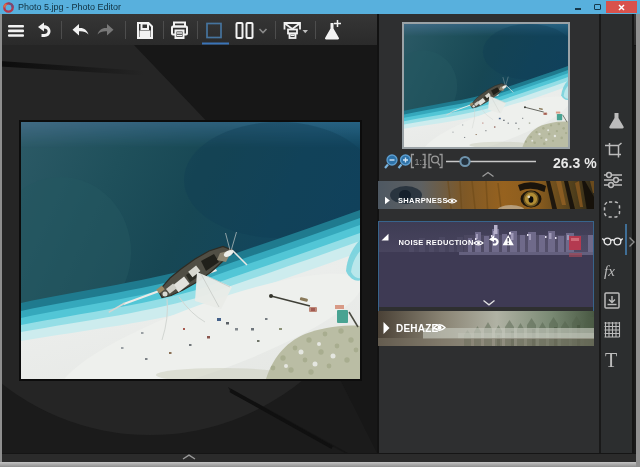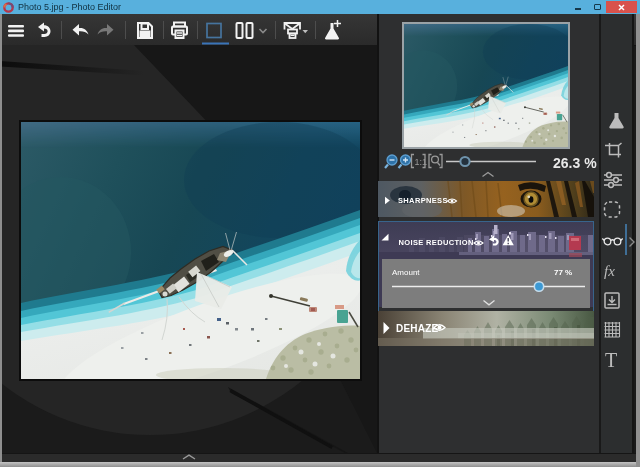--- a/index.html
+++ b/index.html
@@ -145,21 +145,21 @@
     </g>
 
     <line x1="68" y1="11.5" x2="158" y2="11.5" stroke="#c8c8c8" stroke-width="1.3"></line>
     <circle cx="87" cy="11.5" r="4.6" fill="#24323e" stroke="#6f94ad" stroke-width="2"></circle>
   </svg>
   <div class="abs" style="left:553px;top:155px;width:44px;font-size:14px;font-weight:bold;color:#e8e8e8;">26.3 %</div>
   <svg class="abs" style="left:481px;top:171px" width="14" height="7" viewBox="0 0 14 7">
     <path d="M1.5 5.5 L7 1.5 L12.5 5.5" fill="none" stroke="#9a9a9a" stroke-width="1.3"></path>
   </svg>
 
-  <div class="abs" style="left:378px;top:181px;width:216px;height:36px;overflow:hidden;text-decoration:underline;">
+  <div class="abs" style="left:378px;top:181px;width:216px;height:28px;overflow:hidden;text-decoration:underline;">
     <svg width="216" height="36" viewBox="0 0 216 36" preserveAspectRatio="none">
       <defs>
         <linearGradient id="tg" x1="0" y1="0" x2="1" y2="0">
           <stop offset="0" stop-color="#4e5862"></stop>
             <stop offset="0.2" stop-color="#5e6162"></stop>
           <stop offset="0.4" stop-color="#7e5826"></stop>
             <stop offset="0.58" stop-color="#96621f"></stop>
           <stop offset="0.74" stop-color="#8a5c1e"></stop>
             <stop offset="0.9" stop-color="#52401c"></stop>
           <stop offset="1" stop-color="#2e2818"></stop>
@@ -264,28 +264,20 @@
       <text x="19.5" y="23.3" font-size="7.5" font-weight="bold" fill="#fff" letter-spacing="0.35" font-family="Liberation Sans">NOISE REDUCTION</text>
       <g transform="translate(95,17.8)">
         <path d="M0 3.2 Q4.5 -0.8 9 3.2 Q4.5 7.2 0 3.2 Z" fill="none" stroke="#fff" stroke-width="1.1"></path>
         <circle cx="4.5" cy="3.2" r="1.5" fill="#fff"></circle>
       </g>
       <path d="M110 17.5 L115 13.5 L115 15.7 C117.9 15.7 119.7 17.4 119.7 19.7 C119.7 22.1 117.8 23.6 115.6 23.6 L113.9 23.6 L113.9 21.6 L115.4 21.6 C116.6 21.6 117.4 20.8 117.4 19.7 C117.4 18.7 116.5 18 115 18 L115 20 Z" fill="#fff"></path>
       <path d="M129.2 13 L134.8 23.3 L123.6 23.3 Z" fill="#fff"></path>
       <path d="M129.2 16 L129.2 19.6 M129.2 20.7 L129.2 22.2" stroke="#3c3a50" stroke-width="1.3"></path>
     </svg>
     
-    <div class="abs" style="left:3px;top:37px;width:208px;height:49px;background:#7d7d7d;">
-      <div class="abs" style="left:10px;top:9px;font-size:8px;color:#fff;">Amount</div>
-      <div class="abs" style="left:172px;top:9px;font-size:8px;font-weight:bold;color:#fff;">77 %</div>
-      <svg class="abs" style="left:0;top:21px" width="208" height="18" viewBox="0 0 208 18">
-        <line x1="10" y1="6.5" x2="203" y2="6.5" stroke="#ececec" stroke-width="1.3"></line>
-        <circle cx="157" cy="6.5" r="4.7" fill="#3c99d4" stroke="#c4dcec" stroke-width="1.6"></circle>
-      </svg>
-    </div>
     <svg class="abs" style="left:103px;top:77px" width="14" height="7" viewBox="0 0 14 7">
       <path d="M1.5 1.5 L7 5.8 L12.5 1.5" fill="none" stroke="#e0e0e0" stroke-width="1.3"></path>
     </svg>
   </div>
 
   <div class="abs" style="left:378px;top:311px;width:216px;height:35px;overflow:hidden;">
     <svg width="216" height="35" viewBox="0 0 216 35" preserveAspectRatio="none">
       <defs>
         <linearGradient id="fg" x1="0" y1="0" x2="1" y2="0">
           <stop offset="0" stop-color="#4a4136"></stop>

